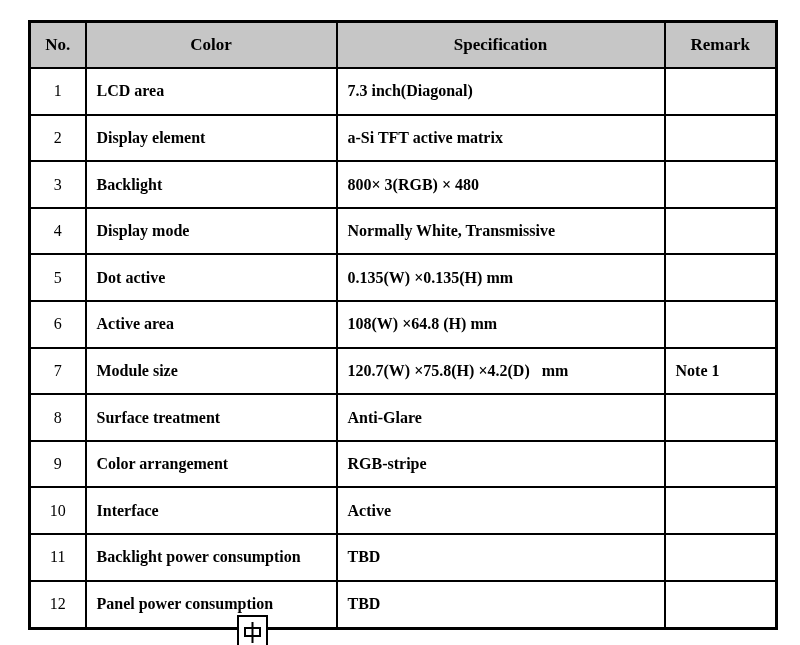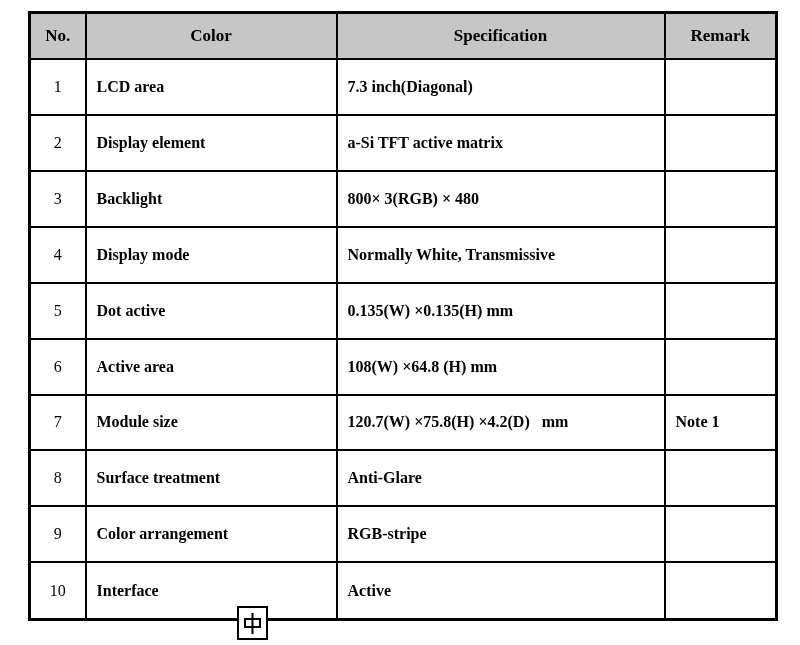--- a/index.html
+++ b/index.html
@@ -10,21 +10,21 @@
   body {
     width: 800px;
     height: 645px;
     position: relative;
     font-family: "Liberation Serif", serif;
     color: #000;
   }
   .doc {
     position: absolute;
     left: 28px;
-    top: 11px;
+    top: 20px;
   }
   table.spec-table {
     border-collapse: collapse;
     table-layout: fixed;
     width: 747px;
     height: 610px;
     border: 3px solid #000;
   }
   .spec-table th, .spec-table td {
     border: 2px solid #000;
@@ -142,20 +142,32 @@
         <td class="item">Color arrangement</td>
         <td class="spec">RGB-stripe</td>
         <td class="remark"></td>
       </tr>
       <tr>
         <td class="no">10</td>
         <td class="item">Interface</td>
         <td class="spec">Active</td>
         <td class="remark"></td>
       </tr>
+      <tr>
+        <td class="no">11</td>
+        <td class="item">Backlight power consumption</td>
+        <td class="spec">TBD</td>
+        <td class="remark"></td>
+      </tr>
+      <tr>
+        <td class="no">12</td>
+        <td class="item">Panel power consumption</td>
+        <td class="spec">TBD</td>
+        <td class="remark"></td>
+      </tr>
     </tbody>
   </table>
 
   <div class="anchor-handle">
     <span>
       <svg width="17" height="21" viewBox="0 0 17 21" xmlns="http://www.w3.org/2000/svg">
         <line x1="8.5" y1="0" x2="8.5" y2="21" stroke="#000" stroke-width="2"></line>
         <rect x="1" y="6" width="15" height="8" fill="none" stroke="#000" stroke-width="2"></rect>
       </svg>
     </span>

